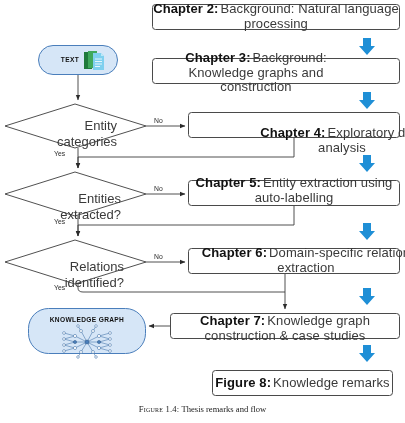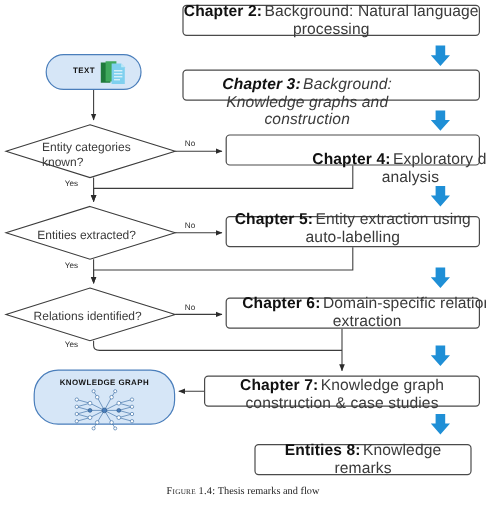--- a/index.html
+++ b/index.html
@@ -46,22 +46,22 @@
   .node-text {
     position: absolute;
     text-align: center;
     font-size: 6.6px;
     font-weight: bold;
     color: #111111;
     letter-spacing: 0.35px;
   }
   .diamond-text {
     position: absolute;
-    text-align: left;
-    font-size: 10px;
+    text-align: right;
+    font-size: 13px;
     color: #3a3a3a;
     line-height: 1.2;
   }
   .edge-label {
     position: absolute;
     font-size: 6.8px;
     color: #2b2b2b;
   }
   .caption {
     position: absolute;
@@ -185,45 +185,44 @@
       </g>
       <g>
         <path d="M363,345 h8 v8 h4 l-8,9 l-8,-9 h4 z"></path>
       </g>
     </g>
   </svg>
 
   <div class="box-label" style="left:152px; top:4px; width:248px; height:26px;">
     <span><b>Chapter 2:</b><span>Background: Natural language processing</span></span>
   </div>
-  <div class="box-label" style="left:152px; top:72px; width:208px; height:26px;font-style:italic;">
+  <div class="box-label" style="left:152px; top:60px; width:208px; height:26px;">
     <span><b>Chapter 3:</b><span>Background: Knowledge graphs and construction</span></span>
   </div>
   <div class="box-label" style="left:188px; top:128px; width:212px; height:26px;margin-left:48px;">
     <span><b>Chapter 4:</b><span>Exploratory data analysis</span></span>
   </div>
   <div class="box-label" style="left:188px; top:180px; width:212px; height:22px;justify-content:flex-end;">
     <span><b>Chapter 5:</b><span>Entity extraction using auto-labelling</span></span>
   </div>
   <div class="box-label" style="left:188px; top:248px; width:236px; height:26px;">
     <span><b>Chapter 6:</b><span>Domain-specific relation extraction</span></span>
   </div>
   <div class="box-label" style="left:170px; top:313px; width:230px; height:32px;">
     <span><b>Chapter 7:</b><span>Knowledge graph construction &amp; case studies</span></span>
   </div>
   <div class="box-label" style="left:212px; top:370px; width:181px; height:26px;">
-    <span><b>Entities 8:</b><span>Knowledge remarks</span></span>
+    <span><b>Figure 8:</b><span>Knowledge remarks</span></span>
   </div>
 
   <div class="node-text" style="left:53px; top:56px; width:34px;">TEXT</div>
   <div class="node-text" style="left:31px; top:316px; width:112px;">KNOWLEDGE GRAPH</div>
 
   <div class="diamond-text" style="left:35px; top:118px; width:82px;">
     <div>Entity categories</div>
-    <div>known?</div>
   </div>
   <div class="diamond-text" style="left:28px; top:259px; width:96px;">Relations identified?</div>
   <div class="diamond-text" style="left:31px; top:191px; width:90px;">Entities extracted?</div>
 
   <div class="edge-label" style="left:154px; top:117px;">No</div>
   <div class="edge-label" style="left:54px; top:150px;">Yes</div>
   <div class="edge-label" style="left:154px; top:185px;">No</div>
   <div class="edge-label" style="left:54px; top:218px;">Yes</div>
   <div class="edge-label" style="left:154px; top:253px;">No</div>
   <div class="edge-label" style="left:54px; top:284px;">Yes</div>

